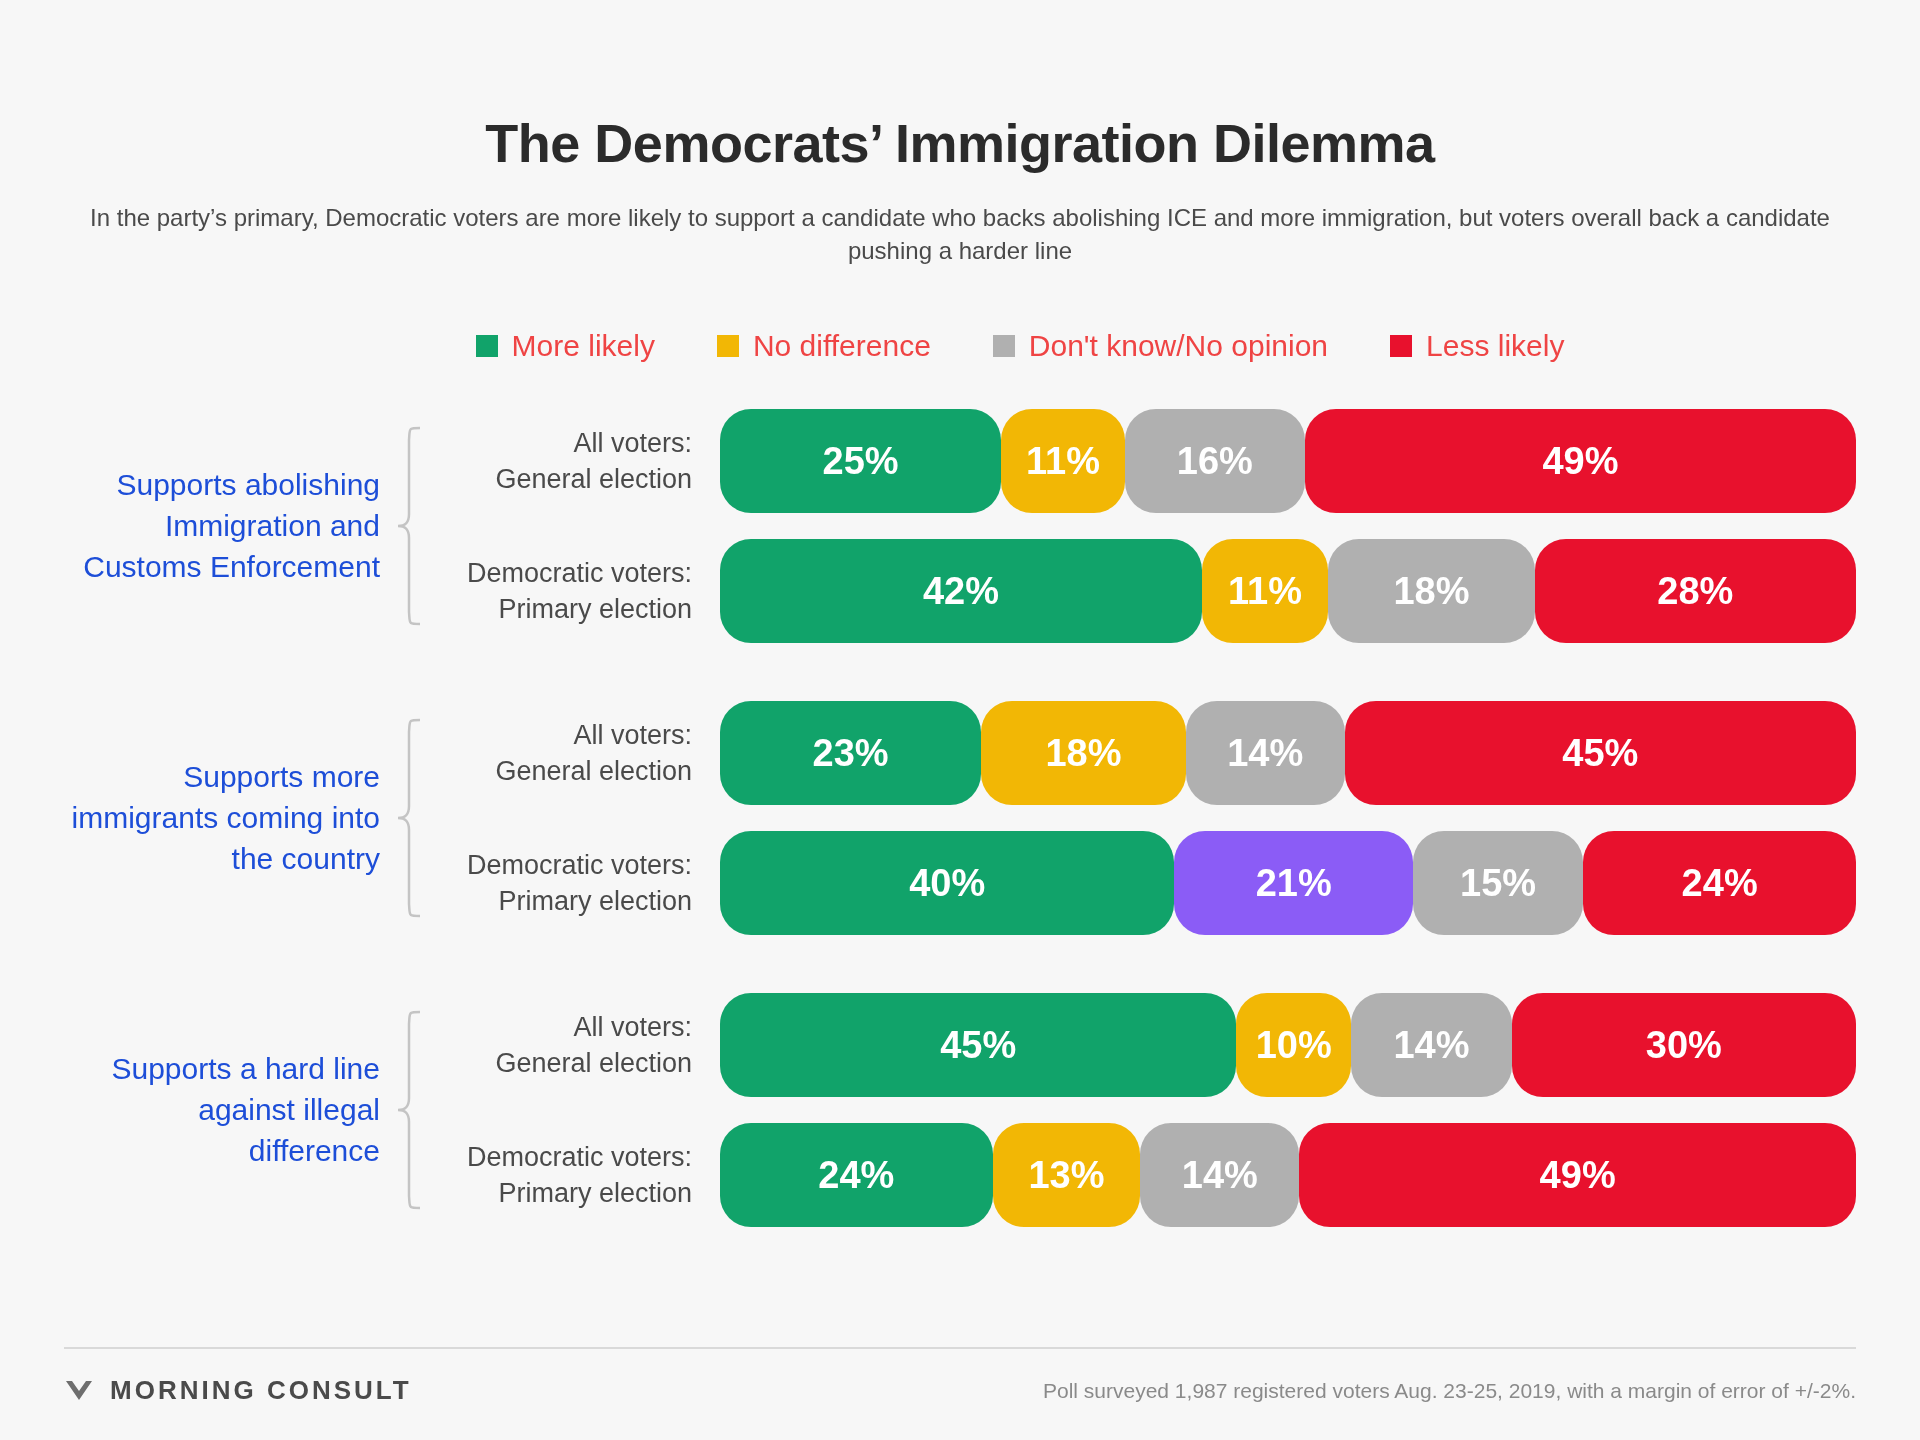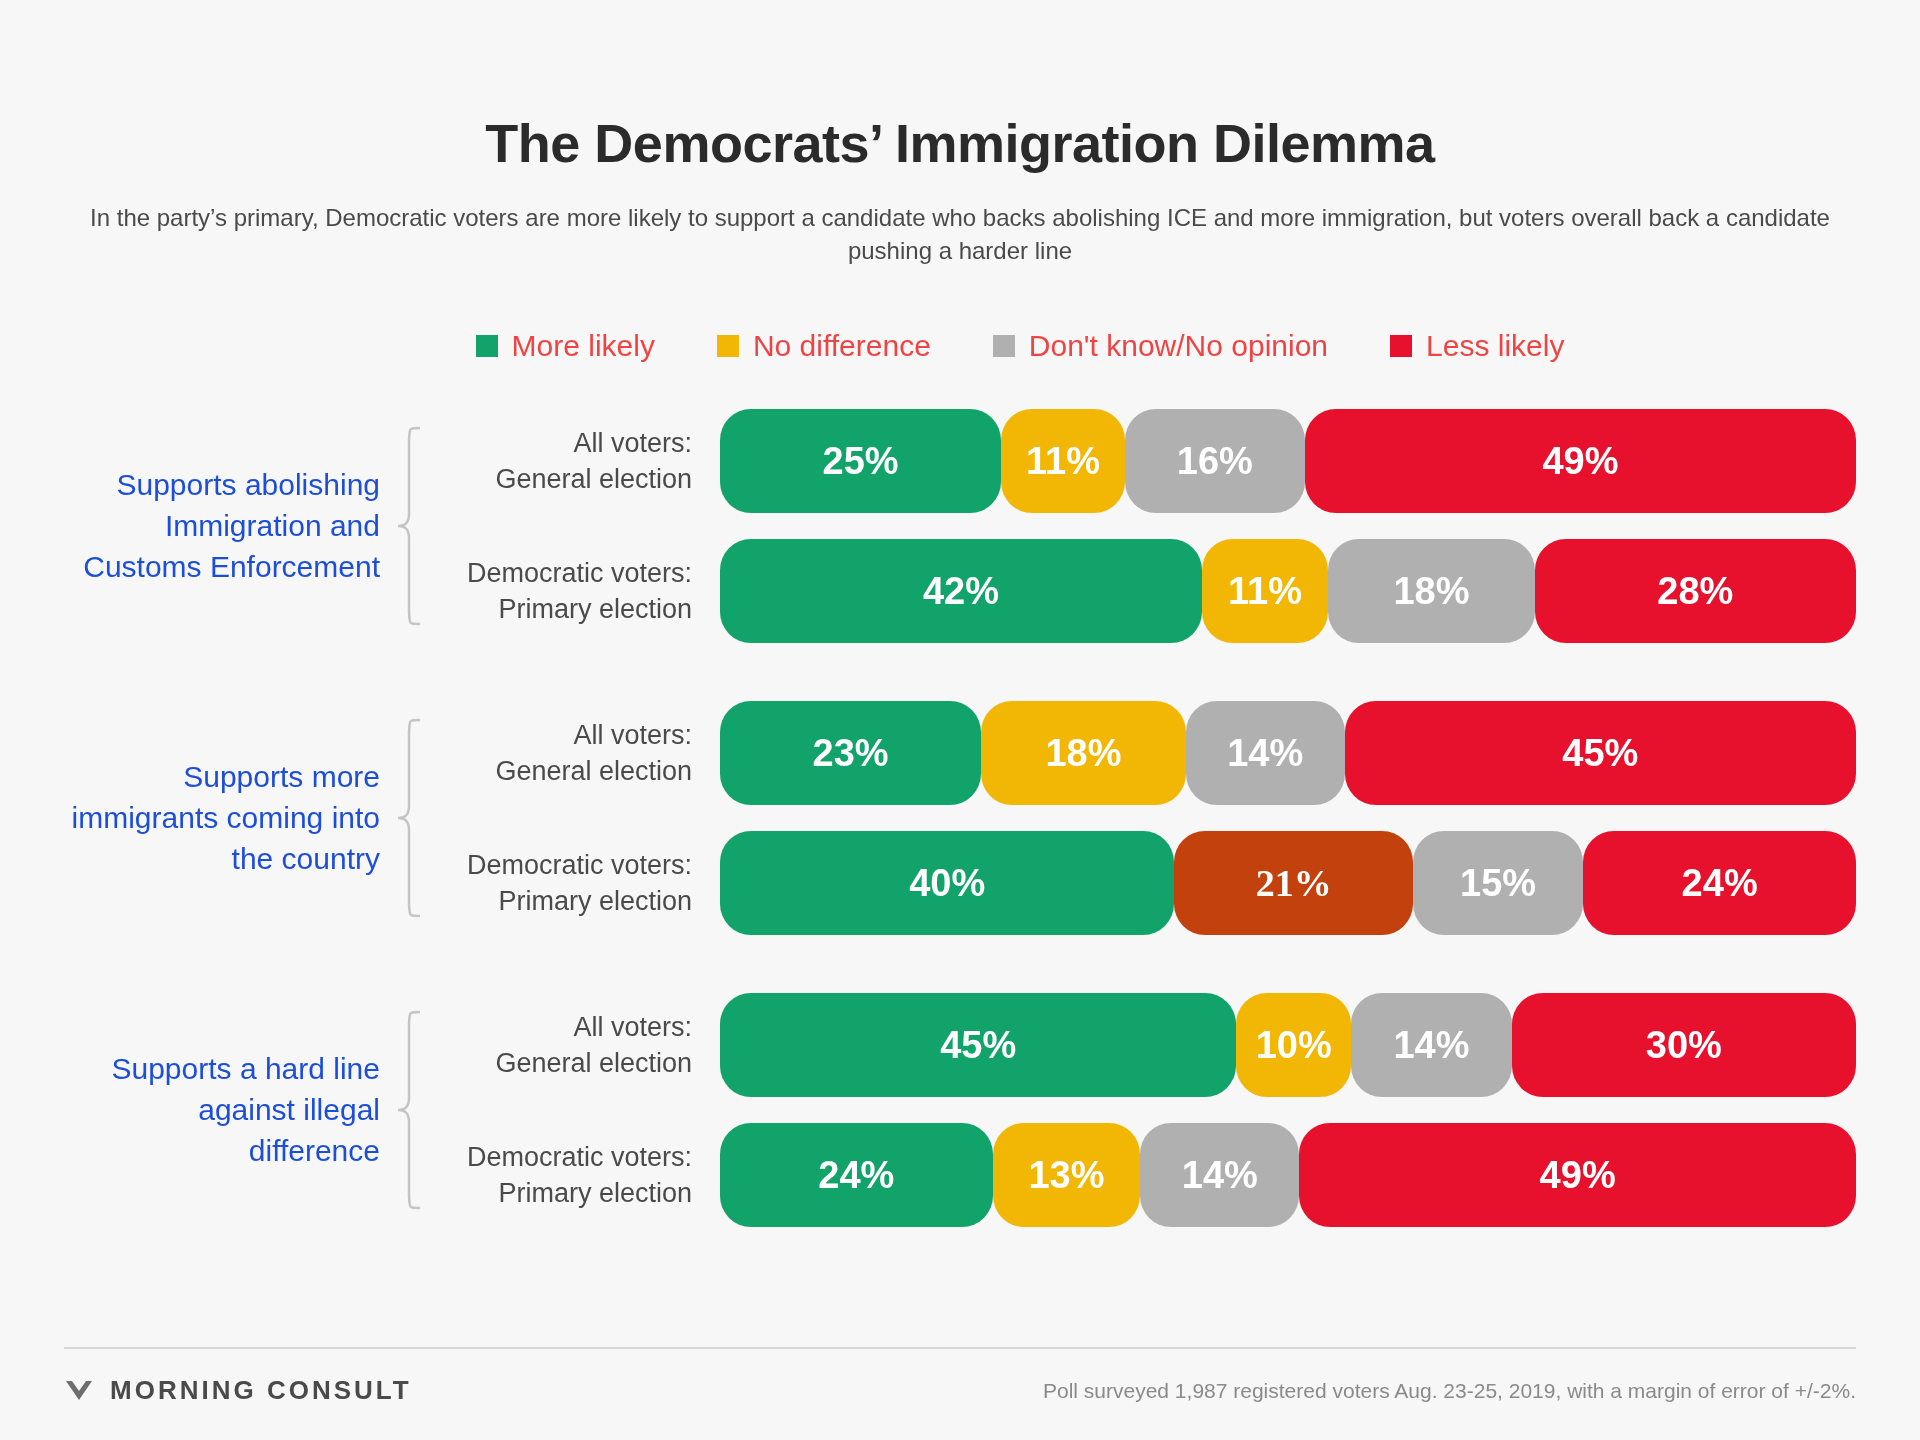--- a/index.html
+++ b/index.html
@@ -263,21 +263,21 @@
           </div>
           <div class="row">
             <div class="row-label">
               <div>Democratic voters:</div>
               <div>Primary election</div>
             </div>
             <div class="bar">
               <div class="seg" style="background: rgb(17, 163, 106); flex: 0 0 40%;">
                 <span>40%</span>
               </div>
-              <div class="seg" style="background: #c2410c; flex: 0 0 21%; font-family: Liberation Serif, serif;">
+              <div class="seg" style="background: #8b5cf6; flex: 0 0 21%;">
                 <span>21%</span>
               </div>
               <div class="seg" style="background: rgb(176, 176, 176); flex: 0 0 15%;">
                 <span>15%</span>
               </div>
               <div class="seg" style="background: rgb(232, 17, 45); flex: 0 0 24%;">
                 <span>24%</span>
               </div>
             </div>
           </div>

